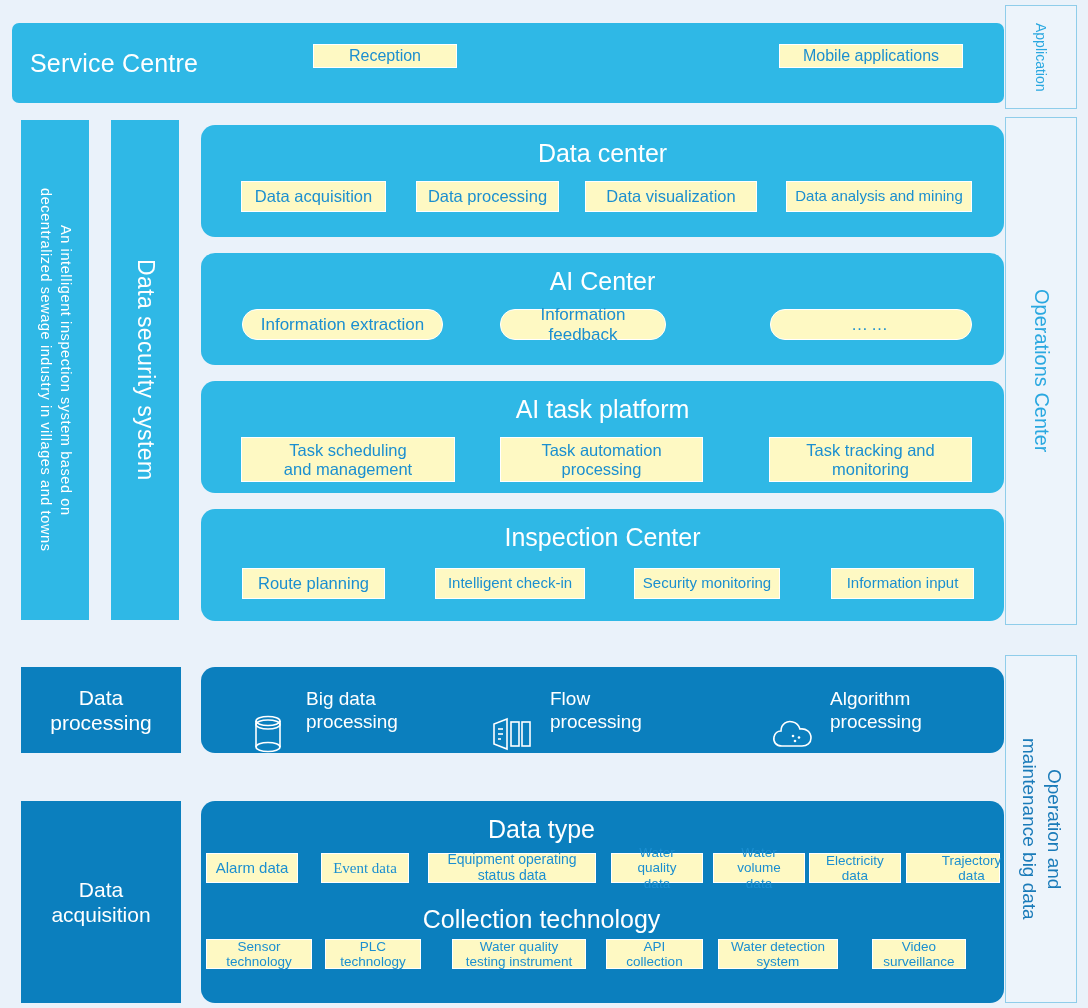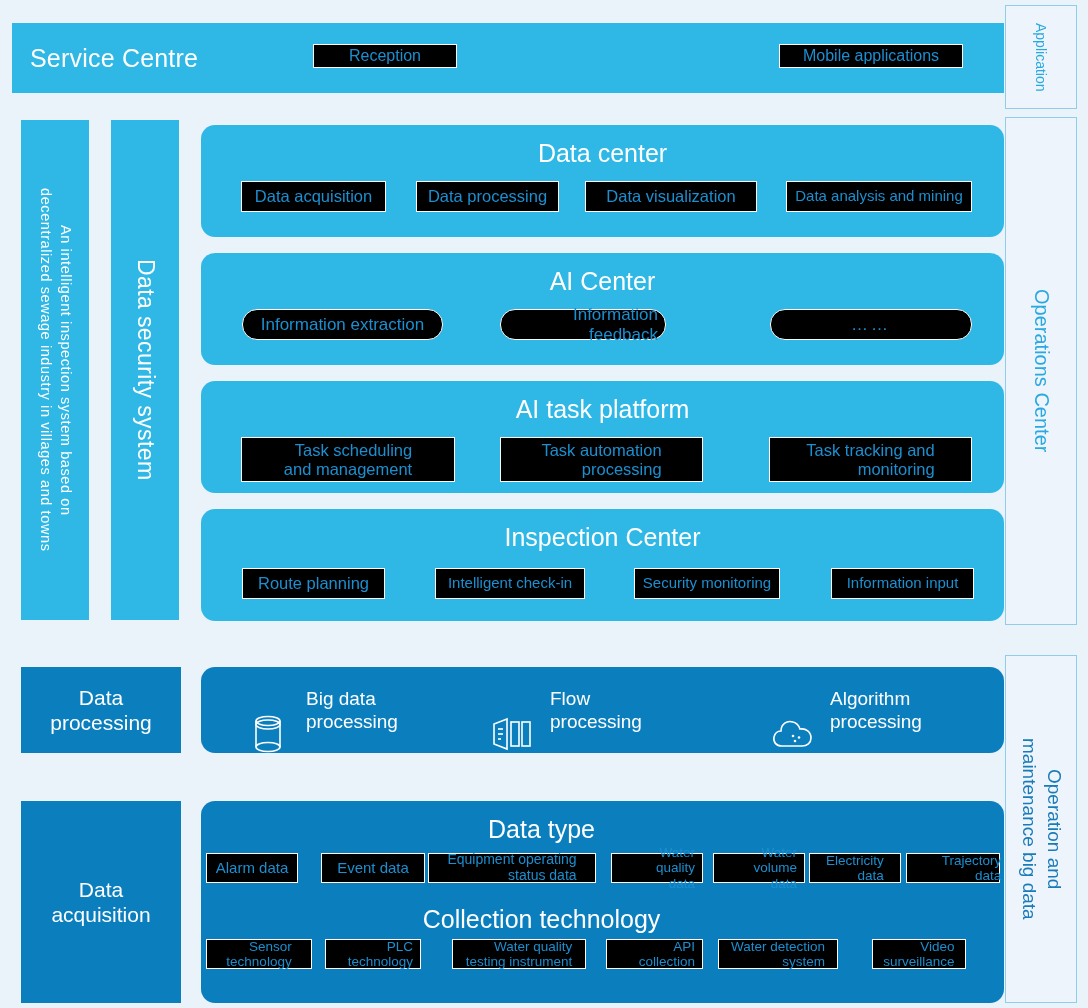--- a/index.html
+++ b/index.html
@@ -17,43 +17,44 @@
   }
 
   .canvas {
     position: relative;
     width: 1088px;
     height: 1008px;
   }
 
   
   .chip {
-    background: #000000;
+    background: #fef9c3;
     color: #1b8fd0;
     border: 1px solid #ffffff;
     display: flex;
     align-items: center;
     justify-content: center;
-    text-align: right;
+    text-align: center;
     line-height: 1.12;
     box-sizing: border-box;
     padding: 2px 7px;
     white-space: pre-line;
   }
 
   
   .service-bar {
     position: absolute;
     left: 12px;
     top: 23px;
     width: 992px;
-    height: 70px;
+    height: 80px;
     background: #2fb8e6;
     display: flex;
     align-items: center;
+    border-radius: 7px;
   }
   .service-title {
     color: #ffffff;
     font-size: 25px;
     margin-left: 18px;
     width: 280px;
     letter-spacing: .2px;
   }
   .sc-1 { position: absolute; left: 313px; width: 144px; top: 44px; }
   .sc-2 { position: absolute; left: 528px; width: 218px; top: 44px; }
@@ -202,21 +203,21 @@
     width: 681px;
     text-align: center;
     color: #ffffff;
     font-size: 25px;
   }
   #acq-title-type { top: 815px; }
   #acq-title-tech { top: 905px; }
 
   .dt-chip { position: absolute; height: 30px; font-size: 15px; top: 853px; }
   #dt-0 { left: 206px; width: 92px; }
-  #dt-1 { left: 321px; width: 104px; }
+  #dt-1 { left: 321px; width: 88px; font-family: Liberation Serif, serif; }
   #dt-2 { left: 428px; width: 168px; font-size: 14px; }
   #dt-3 { left: 611px; width: 92px; font-size: 13.5px; }
   #dt-4 { left: 713px; width: 92px; font-size: 13.5px; }
   #dt-5 { left: 809px; width: 92px; font-size: 13.5px; }
   #dt-6 { left: 906px; width: 94px; font-size: 13.5px; padding-left: 44px; }
 
   .ct-chip { position: absolute; height: 30px; font-size: 13.5px; top: 939px; }
   #ct-0 { left: 206px; width: 106px; }
   #ct-1 { left: 325px; width: 96px; }
   #ct-2 { left: 452px; width: 134px; }

